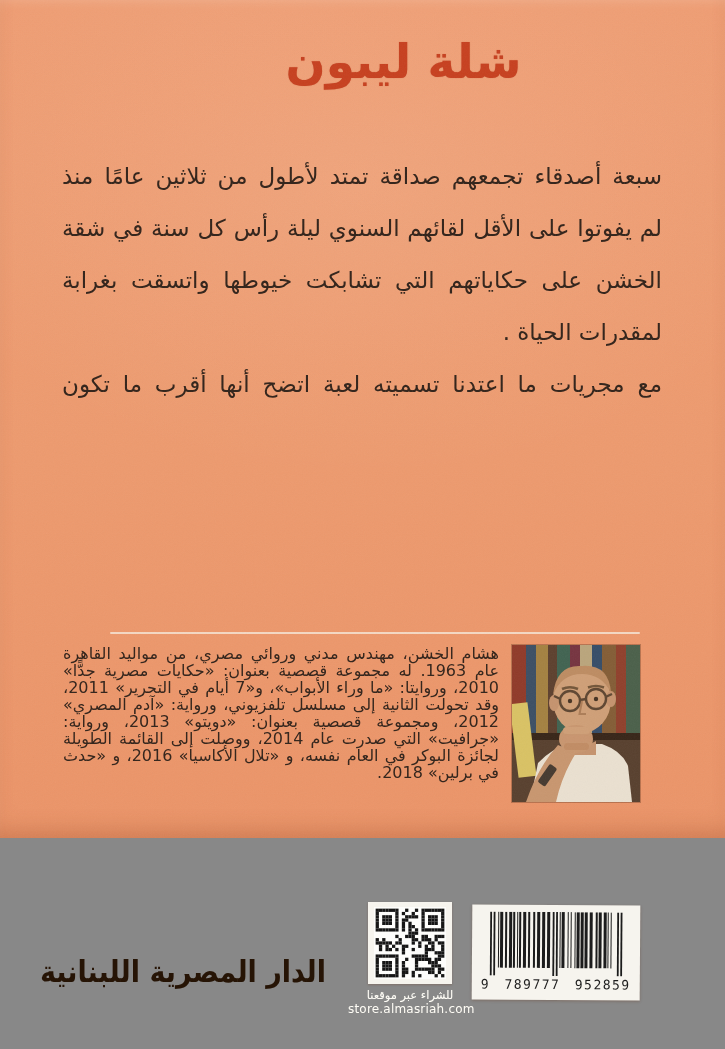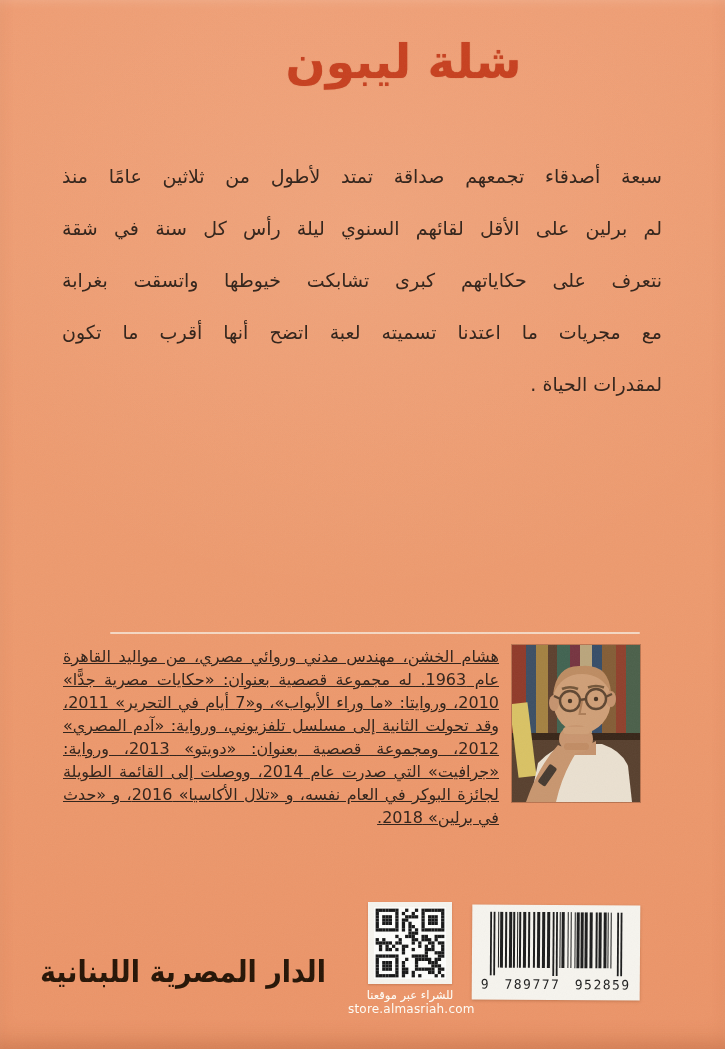--- a/index.html
+++ b/index.html
@@ -3,52 +3,51 @@
 <meta charset="utf-8">
 <style>
   :root{
     --background:#ed9a6e; --title-color:#c7401f; --body-text:#32231a;
     --divider:#f6e3d2; --label-bg:#f6f4ee; --logo-color:#261405;
     --footer-text:#fffdf6; --barcode-ink:#1c1c1c;
   }
   *{margin:0;padding:0;box-sizing:border-box;}
   html,body{width:725px;height:1049px;overflow:hidden;background:#888;}
   .cover{
-    position:relative;width:725px;height:1049px;
+    position:relative;width:725px;height:838px;
     font-family:"DejaVu Sans",sans-serif;
     background:
       radial-gradient(ellipse 90% 50% at 50% 22%, rgba(255,235,215,.10), rgba(255,255,255,0) 70%),
       linear-gradient(180deg,#ef9d73 0%, var(--background) 55%, #eb9468 100%);
     box-shadow:inset 0 -16px 22px -10px rgba(140,60,25,.30), inset 0 6px 14px -8px rgba(255,255,255,.25);
   }
   .grain{position:absolute;inset:0;width:100%;height:100%;opacity:.05;pointer-events:none;}
 
   .title{
     position:absolute;top:34px;left:82px;right:0;height:74px;
     direction:rtl;text-align:center;
     font-size:47px;font-weight:bold;color:var(--title-color);
     text-shadow:0 0 1px rgba(160,40,15,.4);
   }
 
   .blurb{position:absolute;top:150px;left:62px;right:63px;direction:rtl;}
   .blurb-line{
-    font-size:19px;line-height:52px;color:var(--body-text);
+    font-size:23px;line-height:52px;color:var(--body-text);
     text-align:justify;text-align-last:justify;white-space:nowrap;
     font-weight:500;
   }
   .blurb-line.last{text-align-last:right;}
 
   .divider{position:absolute;top:632px;left:110px;width:530px;height:2px;
     background:var(--divider);opacity:.85;border-radius:1px;}
 
   .bio{
     position:absolute;top:645px;left:63px;right:85px;direction:rtl;
-    font-size:16px;line-height:23px;color:var(--body-text);
+    font-size:16px;line-height:17px;color:var(--body-text);
     text-align:justify;
-    text-decoration:underline;
   }
   .author-photo{
     float:right;width:128px;height:157px;margin-left:13px;margin-bottom:5px;
     background:#5c4636;box-shadow:0 0 0 1px rgba(90,50,30,.35);
   }
   .author-photo svg{display:block;width:100%;height:100%;}
 
   .publisher-logo{
     position:absolute;left:100px;top:956px;width:226px;
     direction:rtl;text-align:center;white-space:nowrap;
@@ -78,24 +77,24 @@
 </style>
 </head>
 <body>
 
 <div class="cover">
 
   <h1 class="title">شلة ليبون</h1>
 
   <div class="blurb">
     <div class="blurb-line">سبعة أصدقاء تجمعهم صداقة تمتد لأطول من ثلاثين عامًا منذ</div>
-    <div class="blurb-line">لم برلين على الأقل لقائهم السنوي ليلة رأس كل سنة في شقة</div>
-    <div class="blurb-line">نتعرف على حكاياتهم كبرى تشابكت خيوطها واتسقت بغرابة</div>
+    <div class="blurb-line">لم يفوتوا على الأقل لقائهم السنوي ليلة رأس كل سنة في شقة</div>
+    <div class="blurb-line">الخشن على حكاياتهم التي تشابكت خيوطها واتسقت بغرابة</div>
+    <div class="blurb-line last">لمقدرات الحياة .</div>
     <div class="blurb-line">مع مجريات ما اعتدنا تسميته لعبة اتضح أنها أقرب ما تكون</div>
-    <div class="blurb-line last">لمقدرات الحياة .</div>
   </div>
 
   <div class="divider"></div>
 
   <div class="bio">
     <span class="author-photo">
       <svg viewBox="0 0 128 157" aria-hidden="true">
         <rect width="128" height="157" fill="#6a5140"></rect>
         <g>
           <rect x="0" y="0" width="14" height="90" fill="#8a3326"></rect>

